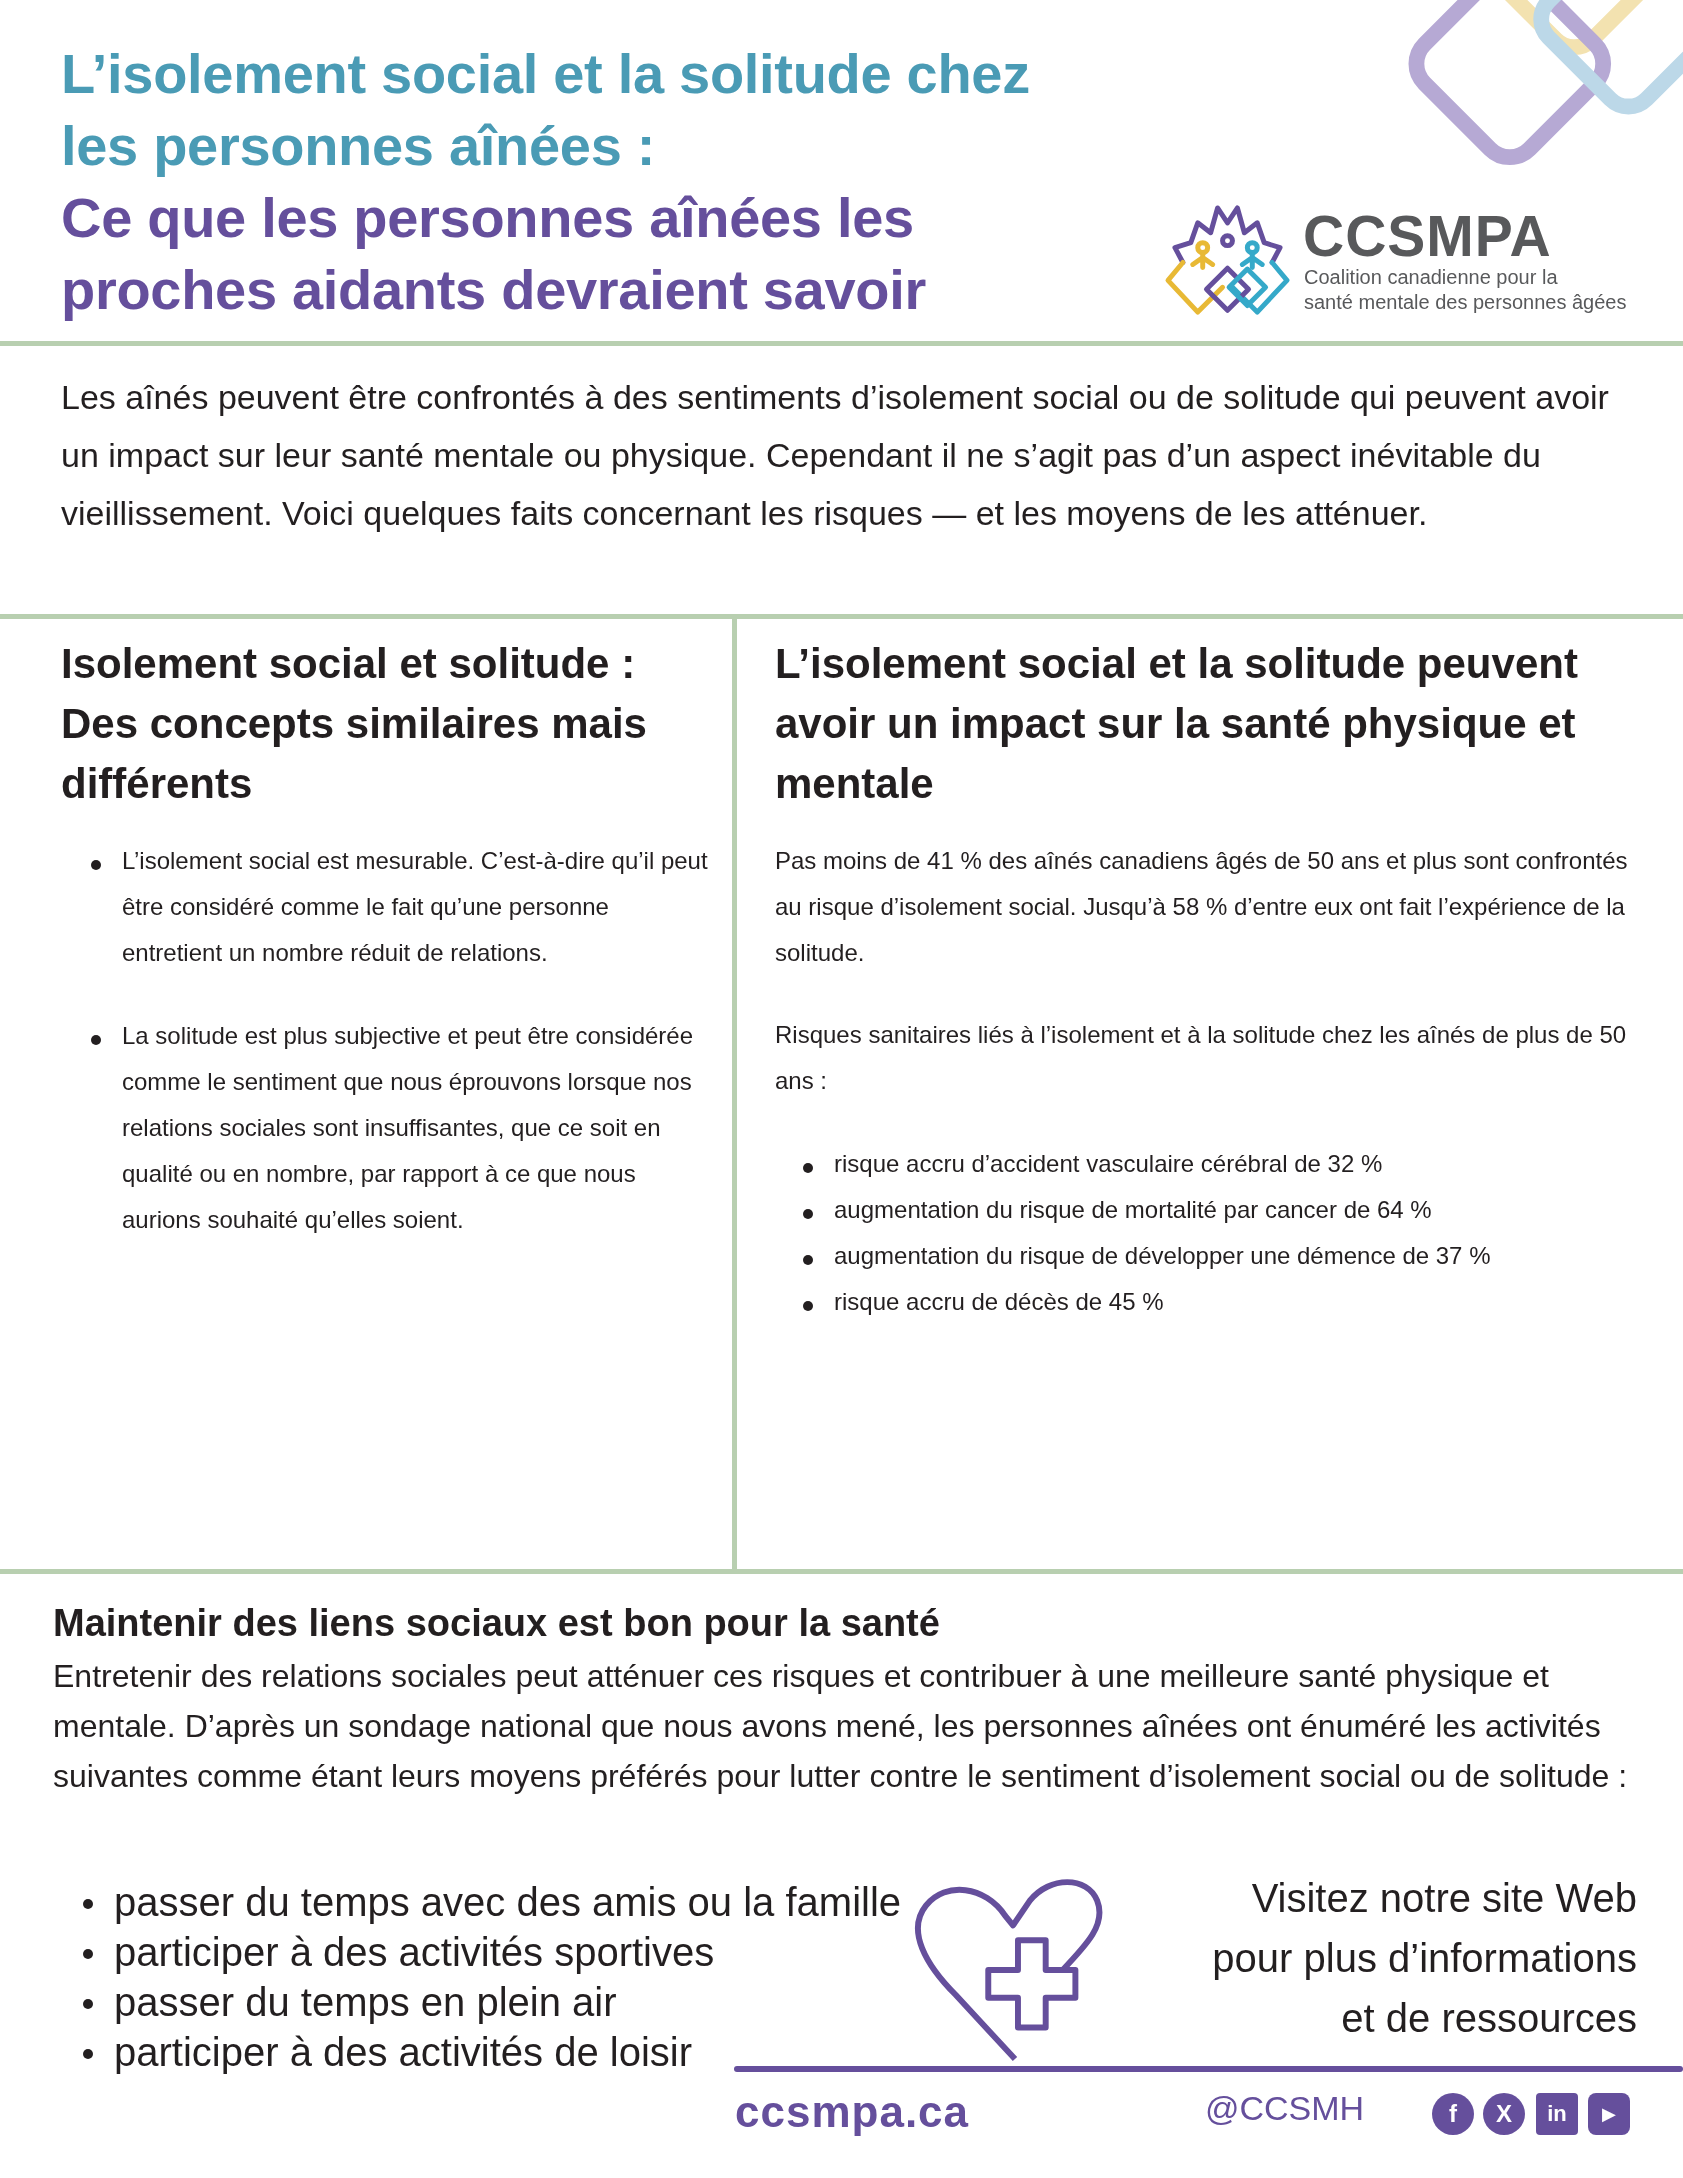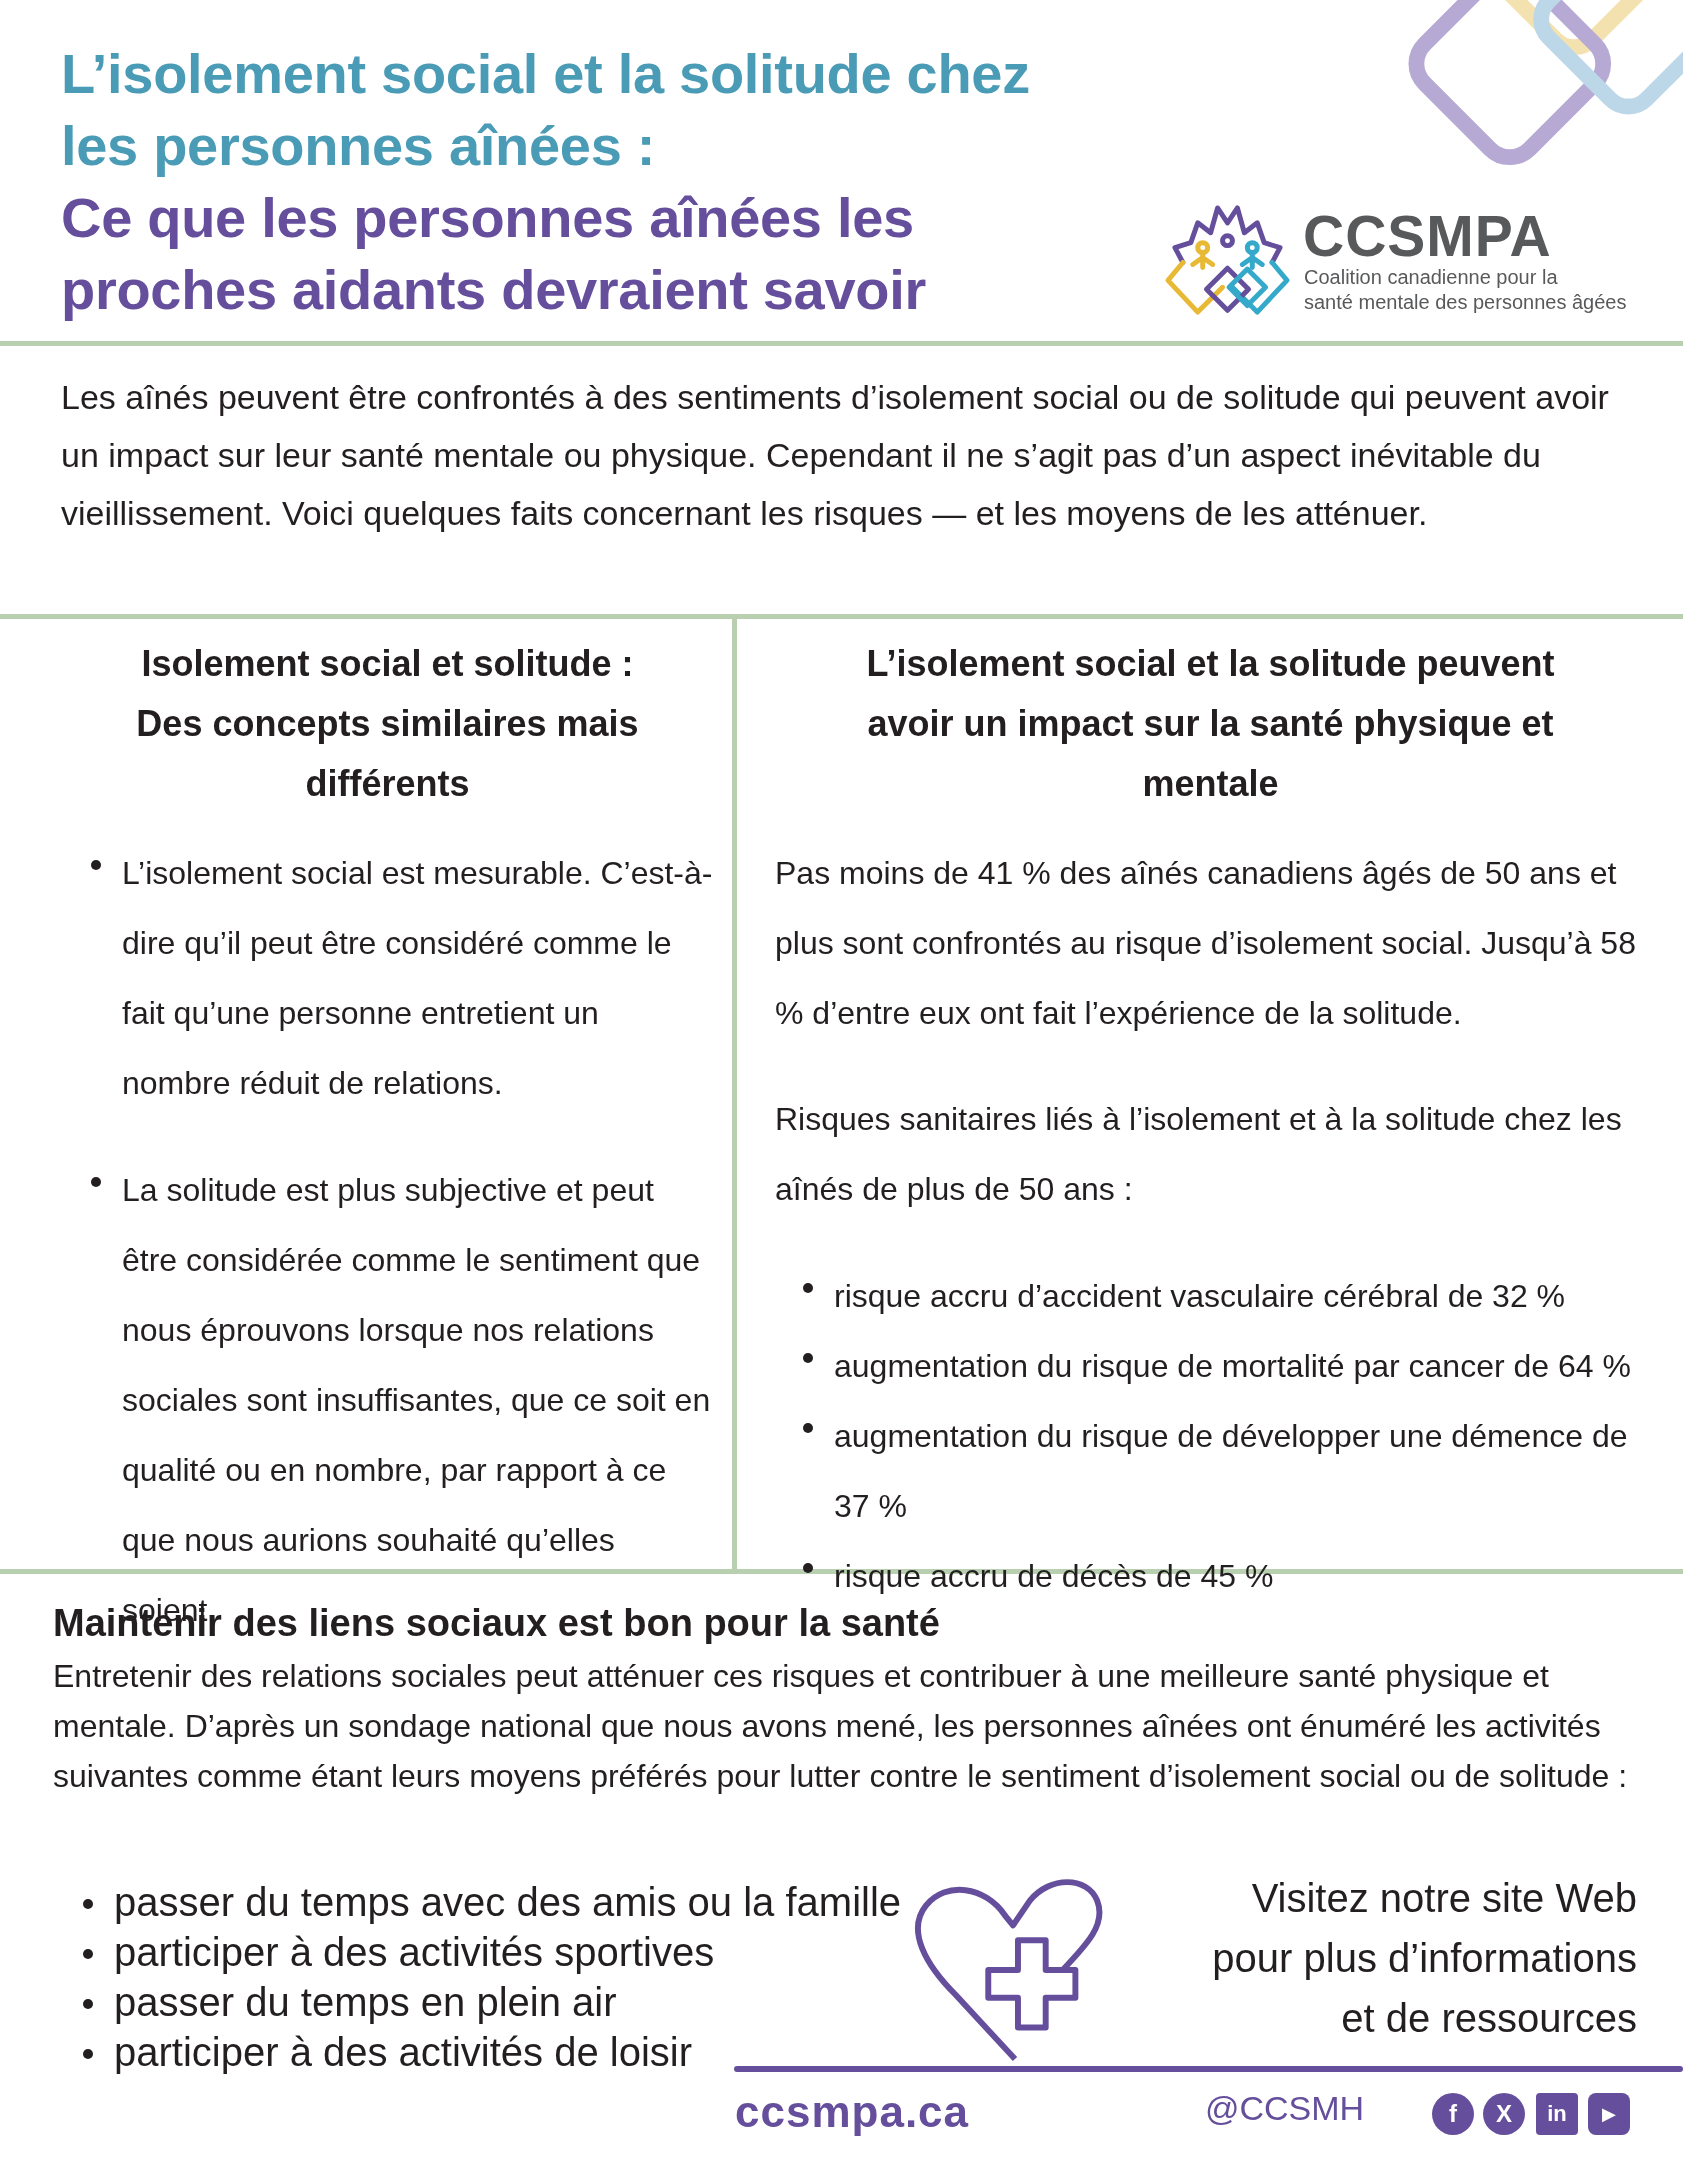--- a/index.html
+++ b/index.html
@@ -5,22 +5,22 @@
   html, body { margin:0; padding:0; }
   body { width:1683px; height:2178px; background:#ffffff; position:relative; overflow:hidden;
          font-family:"Liberation Sans", "DejaVu Sans", sans-serif; color:#231f20; }
   .abs { position:absolute; }
   .title { left:61px; top:38px; width:1089px; font-weight:bold; font-size:56px; line-height:72px; letter-spacing:-0.3px; }
   .title .t1 { color:#4a9bb5; display:block; }
   .title .t2 { color:#654f9c; display:block; }
   .rule-h { height:5px; background:#b8cfb0; left:0; width:1683px; }
   .rule-v { width:5px; background:#b8cfb0; }
   .intro { left:61px; top:368px; width:1574px; font-size:34px; line-height:58px; }
-  .h2 { font-weight:bold; font-size:36px; line-height:60px;text-align:center; }
-  .body { font-size:32px; line-height:70px; }
+  .h2 { font-weight:bold; font-size:42px; line-height:60px; }
+  .body { font-size:24px; line-height:46px; }
   ul { margin:0; padding:0; list-style:none; }
   ul li { position:relative; padding-left:61px; }
   ul li::before { content:""; position:absolute; left:30px; top:22px; width:10px; height:10px; border-radius:50%; background:#231f20; }
   .left-col { left:61px; top:634px; width:653px; }
   .right-col { left:775px; top:634px; width:871px; }
   .right-col ul li { padding-left:59px; }
   .right-col ul li::before { left:28px; }
   .bottom-h { left:53px; top:1596px; font-weight:bold; font-size:38px; line-height:55px; }
   .bottom-body { left:53px; top:1651px; width:1604px; font-size:32px; line-height:50px; }
   .activities { left:53px; top:1877px; width:851px; font-size:40px; line-height:50px; }

